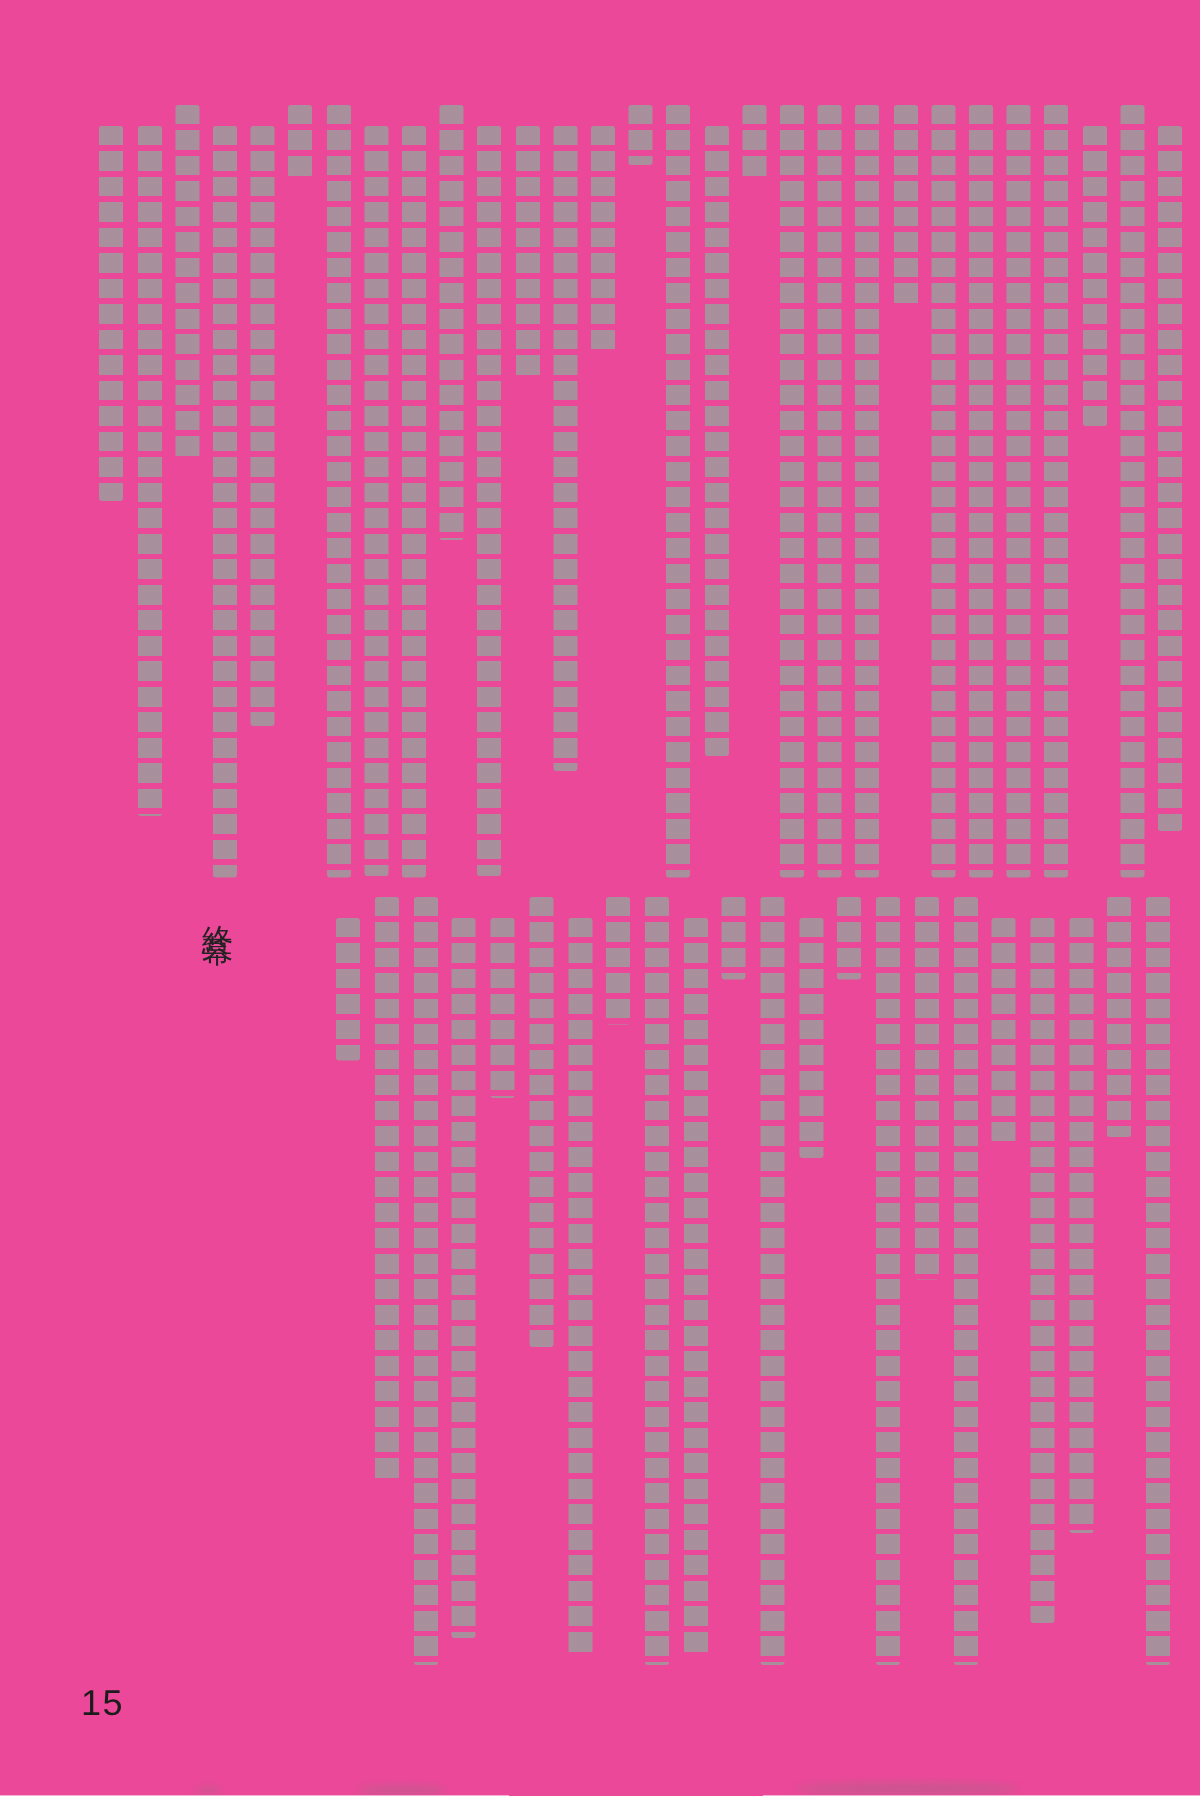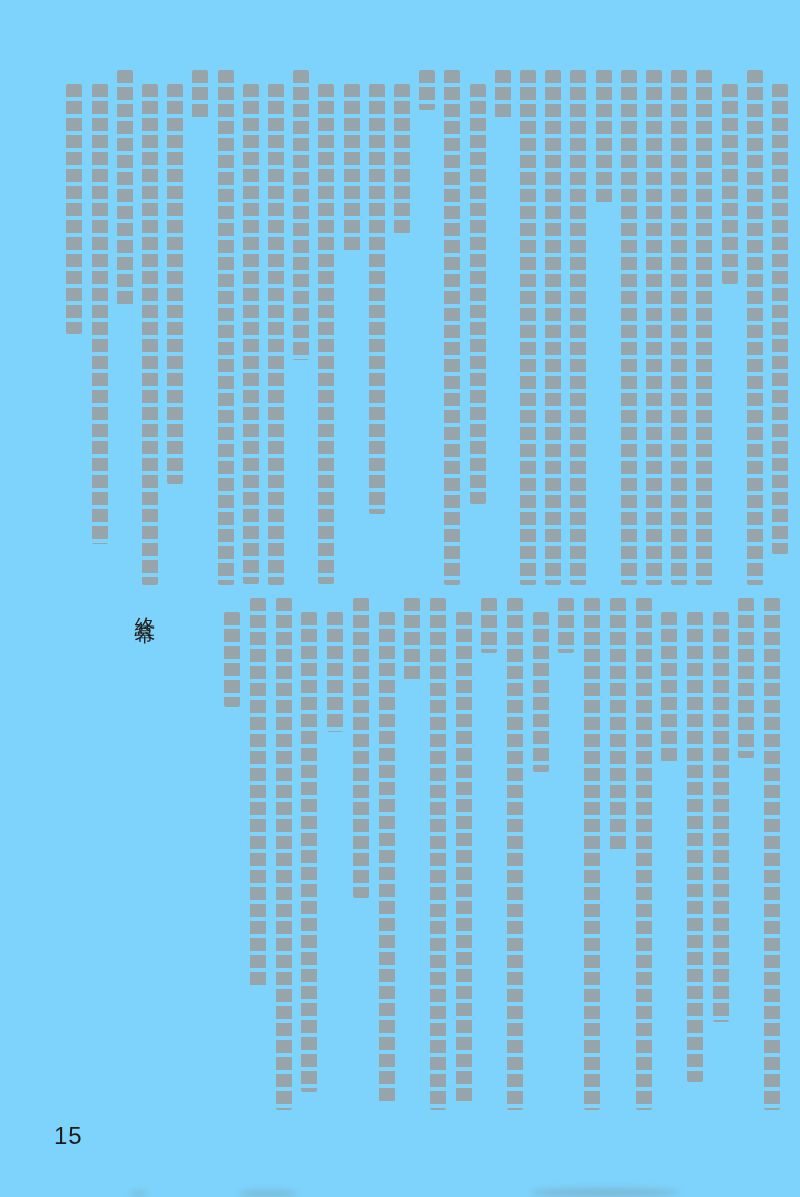--- a/index.html
+++ b/index.html
@@ -5,21 +5,21 @@
   html, body {
     margin: 0;
     padding: 0;
     background: #ffffff;
     font-family: "Liberation Sans", sans-serif;
   }
   .sheet {
     position: relative;
     width: 800px;
     height: 1197px;
-    background: #7dd3fc;
+    background: #ec4899;
     overflow: hidden;
   }
   
   .vblock {
     position: absolute;
   }
   .vcol {
     position: absolute;
     width: 16px;
     border-radius: 2px;

